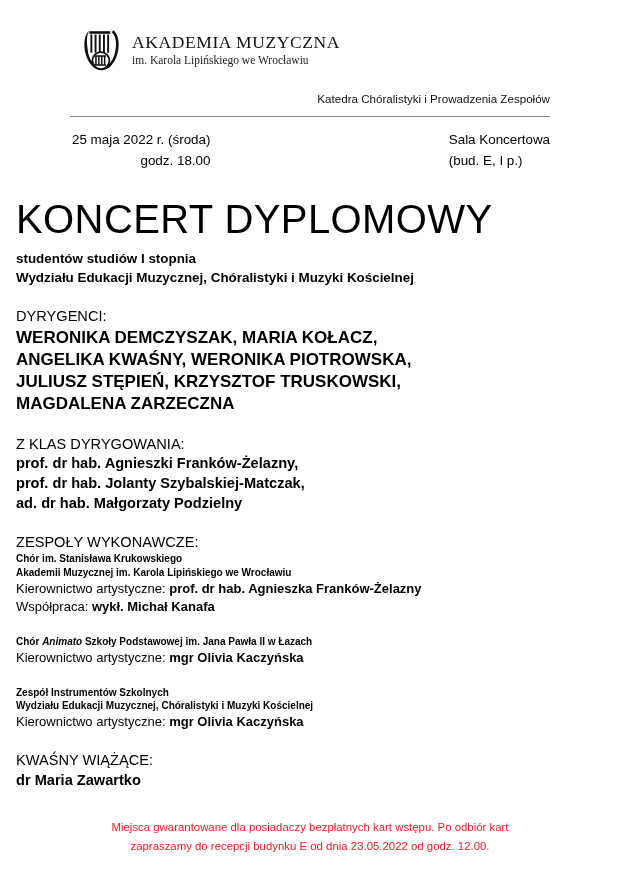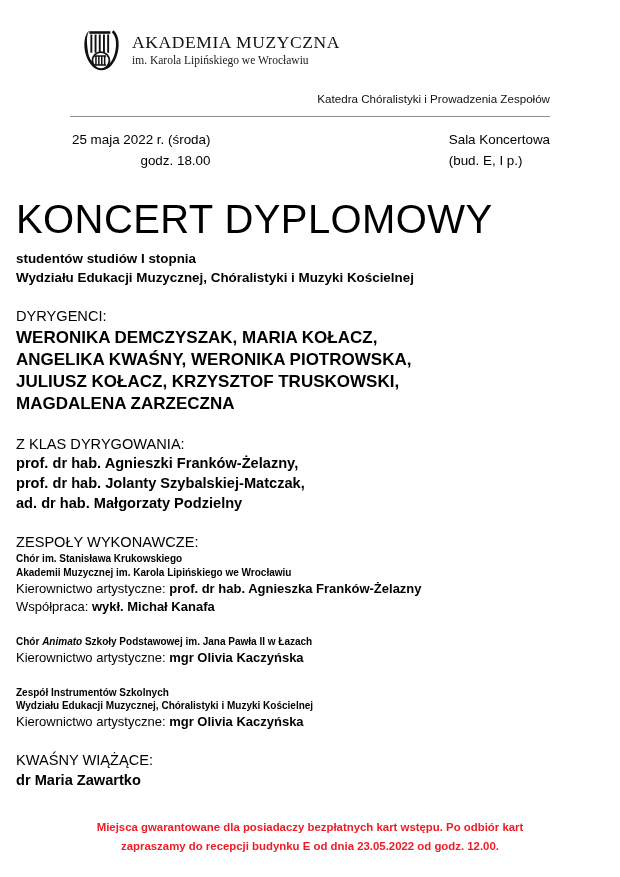--- a/index.html
+++ b/index.html
@@ -158,21 +158,21 @@
   .footer-note {
     position: absolute;
     left: 0;
     right: 0;
     bottom: 22px;
     text-align: center;
     font-size: 11.4px;
     line-height: 1.62;
     color: #ee1c25;
   }
-  .footer-note div { white-space: nowrap; font-weight: bold; }
+  .footer-note div { white-space: nowrap; }
 </style>
 </head>
 <body>
 
 <div class="poster">
 
   <div class="letterhead">
     <svg class="logo-mark" viewBox="0 0 40 48" aria-hidden="true">
       <g fill="#111111">
         <path d="M6.2 7.5c-1.1 0-2 .9-2 2 0 1 .6 1.7 1.4 1.9-.9 4.2-1.2 8.2-.9 11.9.5 6.6 3.3 11.6 7.4 14.3-3.3 1.5-5.5 4.3-5.5 7.5 0 .5.4.9.9.9h24.1c.5 0 .9-.4.9-.9 0-3.2-2.2-6-5.5-7.5 4.1-2.7 6.9-7.7 7.4-14.3.3-3.7 0-7.7-.9-11.9.8-.2 1.4-1 1.4-1.9 0-1.1-.9-2-2-2s-2 .9-2 2c0 .8.5 1.5 1.2 1.8.9 4.1 1.2 8 .9 11.6-.5 6.8-3.7 11.8-8.4 13.6V11.2c.7-.3 1.2-1 1.2-1.8 0-1.1-.9-2-2-2s-2 .9-2 2c0 .8.5 1.5 1.2 1.8v26.6c-.6.1-1.2.2-1.9.2s-1.3-.1-1.9-.2V11.2c.7-.3 1.2-1 1.2-1.8 0-1.1-.9-2-2-2s-2 .9-2 2c0 .8.5 1.5 1.2 1.8v25.7C12.7 34.9 9.5 29.9 9 23.1c-.3-3.6 0-7.5.9-11.6.7-.3 1.2-1 1.2-1.8 0-1.1-.9-2-2-2z" opacity="0"></path>
@@ -213,21 +213,21 @@
 
     <div class="subtitle-block">
       <div class="sub-bold">studentów studiów I stopnia</div>
       <div class="sub-bold">Wydziału Edukacji Muzycznej, Chóralistyki i Muzyki Kościelnej</div>
     </div>
 
     <div class="section">
       <div class="sec-head">DYRYGENCI:</div>
       <div class="names">WERONIKA DEMCZYSZAK, MARIA KOŁACZ,</div>
       <div class="names">ANGELIKA KWAŚNY, WERONIKA PIOTROWSKA,</div>
-      <div class="names">JULIUSZ KOŁACZ, KRZYSZTOF TRUSKOWSKI,</div>
+      <div class="names">JULIUSZ STĘPIEŃ, KRZYSZTOF TRUSKOWSKI,</div>
       <div class="names">MAGDALENA ZARZECZNA</div>
     </div>
 
     <div class="section">
       <div class="sec-head">Z KLAS DYRYGOWANIA:</div>
       <div class="names-md">prof. dr hab. Agnieszki Franków-Żelazny,</div>
       <div class="names-md">prof. dr hab. Jolanty Szybalskiej-Matczak,</div>
       <div class="names-md">ad. dr hab. Małgorzaty Podzielny</div>
     </div>
 

